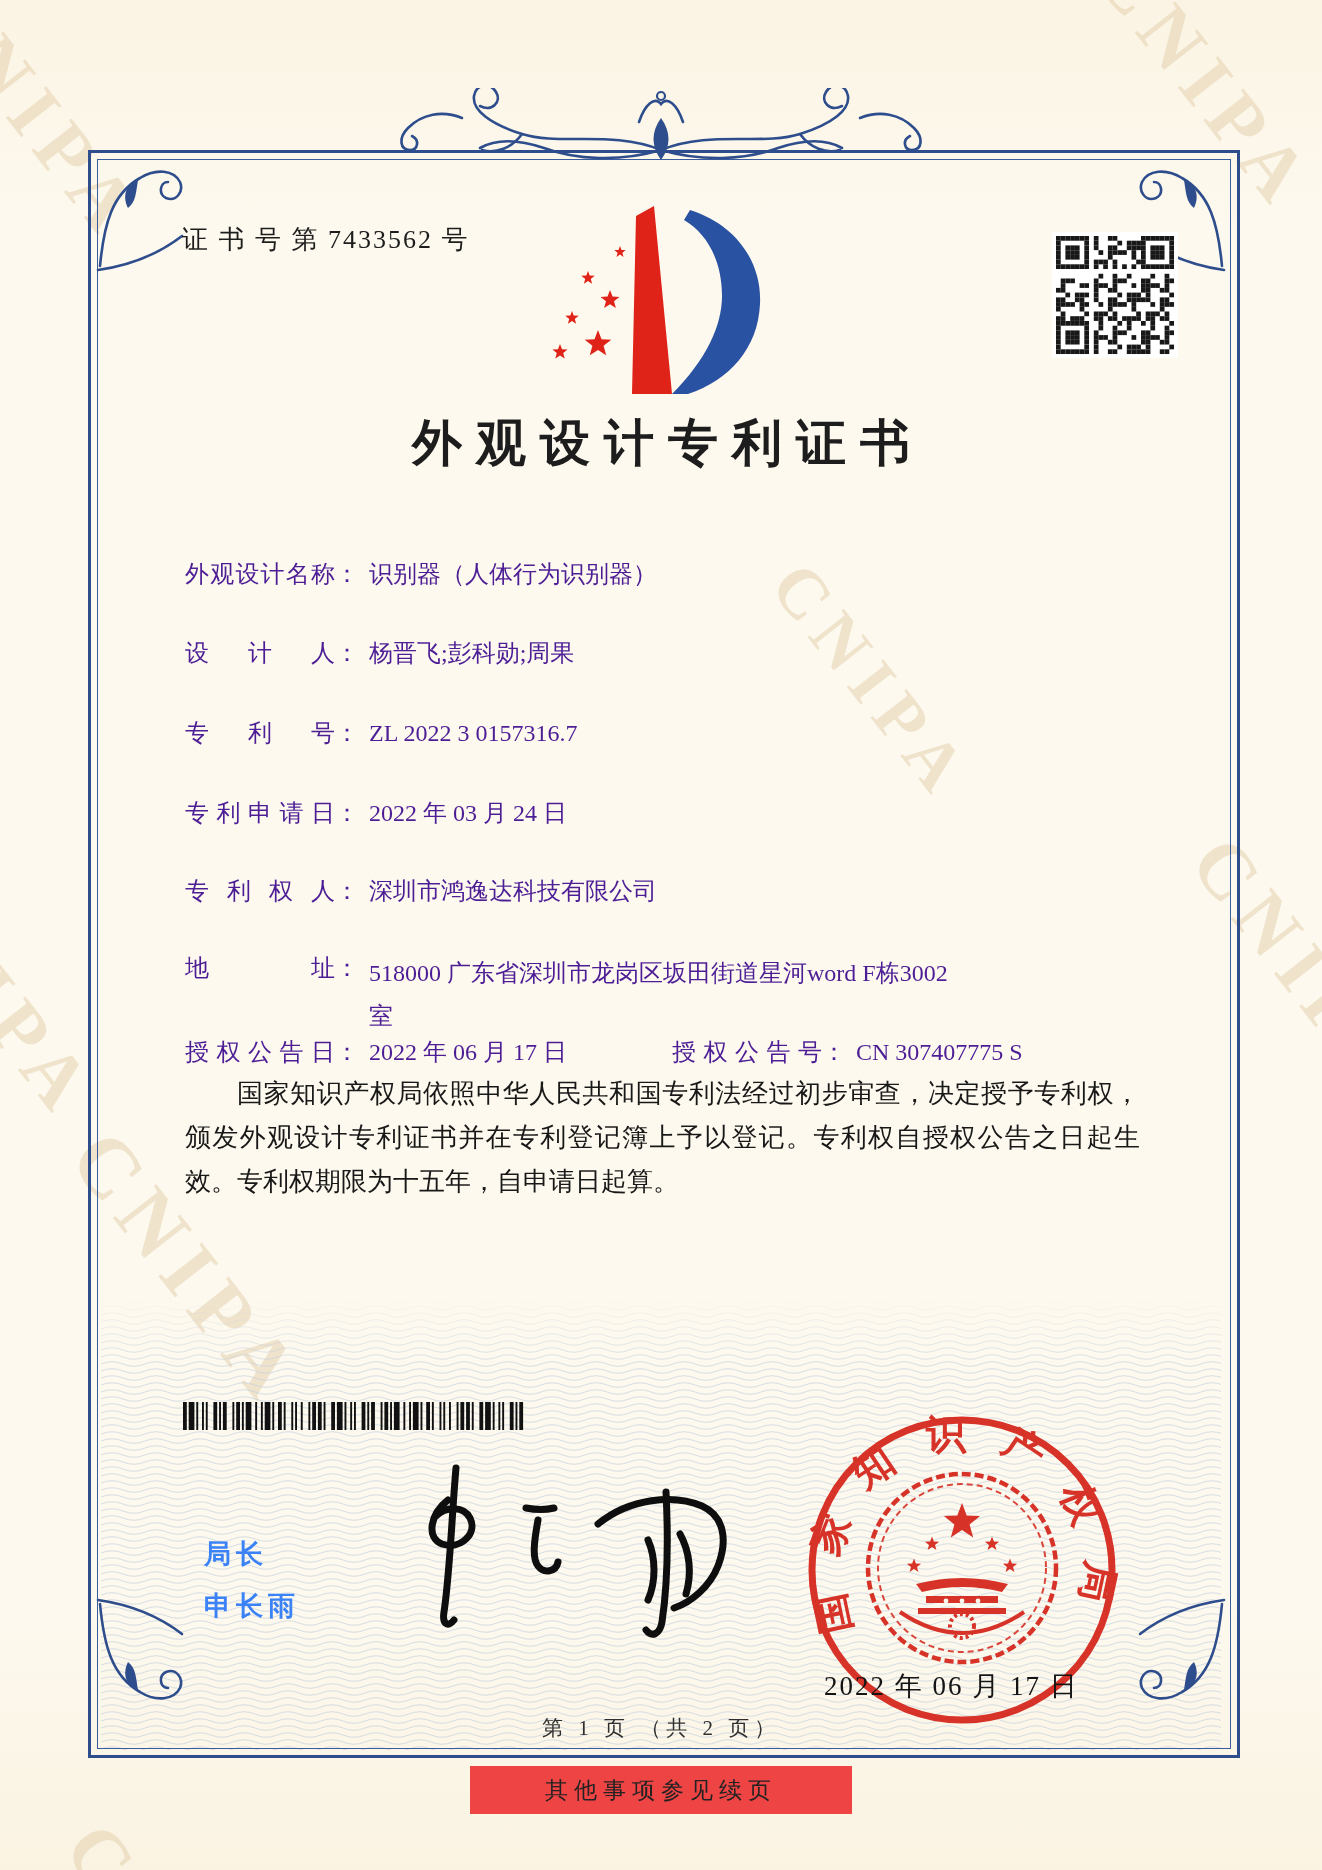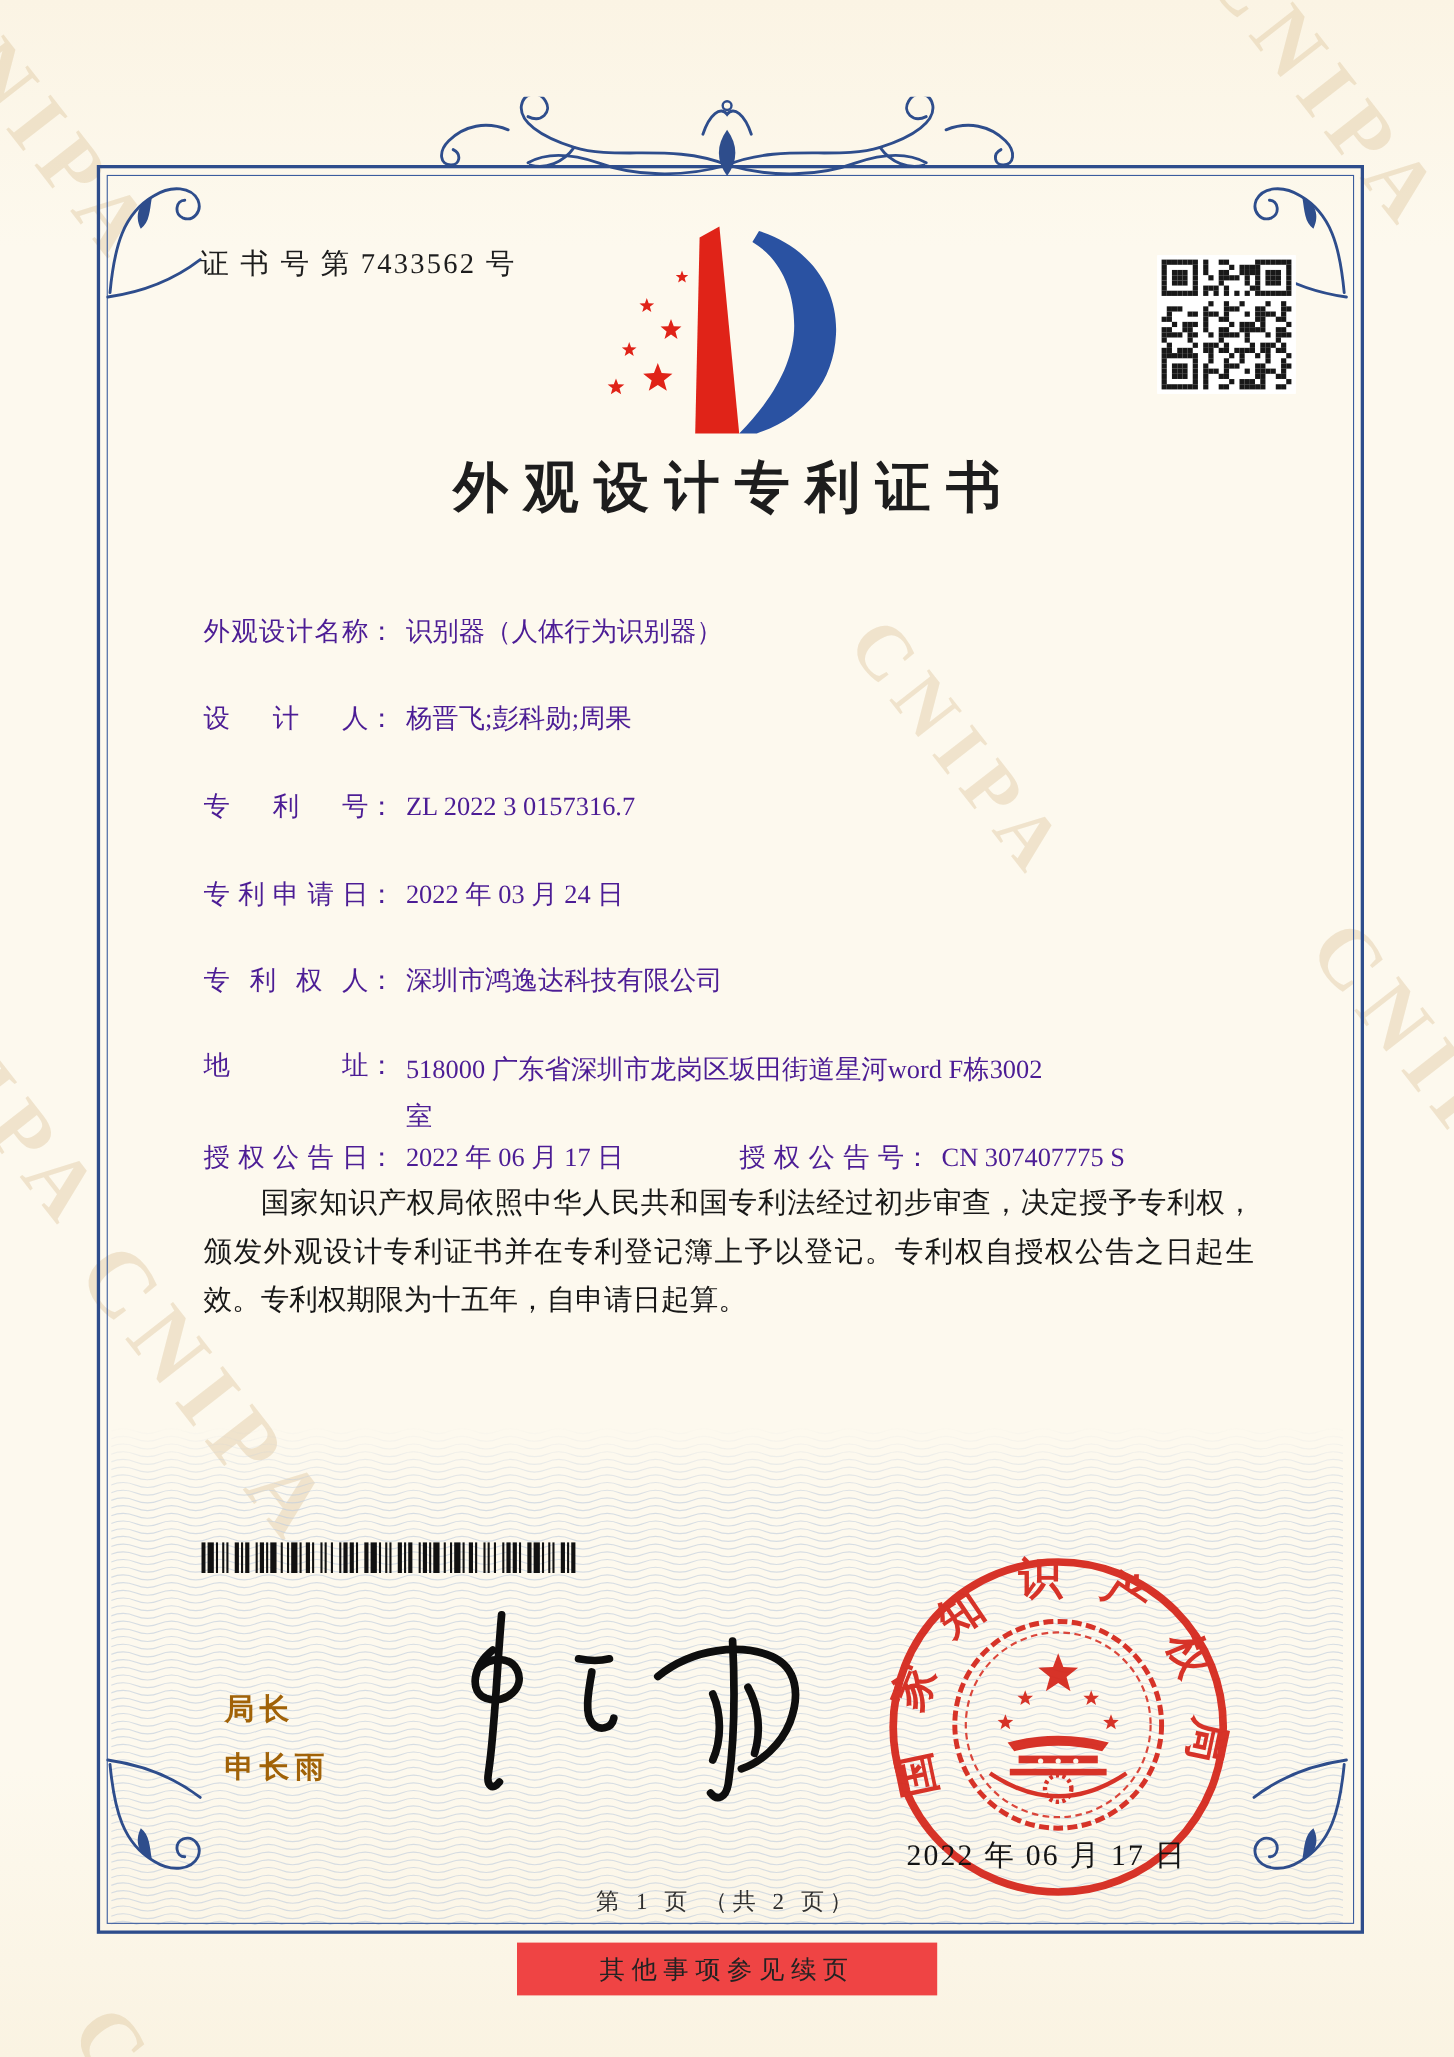--- a/index.html
+++ b/index.html
@@ -32,21 +32,21 @@
   
   .paras{position:absolute;left:185px;top:1072px;width:955px;font-size:26px;line-height:44px;
          text-align:justify;z-index:4;color:#181818;}
   .paras p{margin:0;text-indent:52px;}
   
   #wave-wrap{position:absolute;left:101px;top:1296px;width:1120px;height:454px;z-index:1;
      -webkit-mask-image:linear-gradient(180deg,transparent,#000 70px);
      mask-image:linear-gradient(180deg,transparent,#000 70px);}
   
   .officer{position:absolute;left:204px;font-size:27px;font-weight:600;letter-spacing:5px;
-           font-family:Liberation Serif, serif;color:#a16207;z-index:5;}
+           font-family:Liberation Serif, serif;color:#3b82f6;z-index:5;}
   #signature{z-index:6;}
   #seal{z-index:5;}
   .seal-date{position:absolute;left:824px;top:1668px;font-size:27px;letter-spacing:2px;
              color:#141414;z-index:6;white-space:nowrap;}
   .page-info{position:absolute;left:0;top:1714px;width:100%;text-align:center;font-size:21px;
              letter-spacing:5px;color:#2f2f2f;z-index:5;}
   .note-band{position:absolute;left:470px;top:1766px;width:382px;height:48px;background:#ef4444;
              display:flex;align-items:center;justify-content:center;font-size:23px;
              letter-spacing:6px;color:#222;z-index:4;}
   #barcode{position:absolute;left:183px;top:1402px;z-index:4;}

